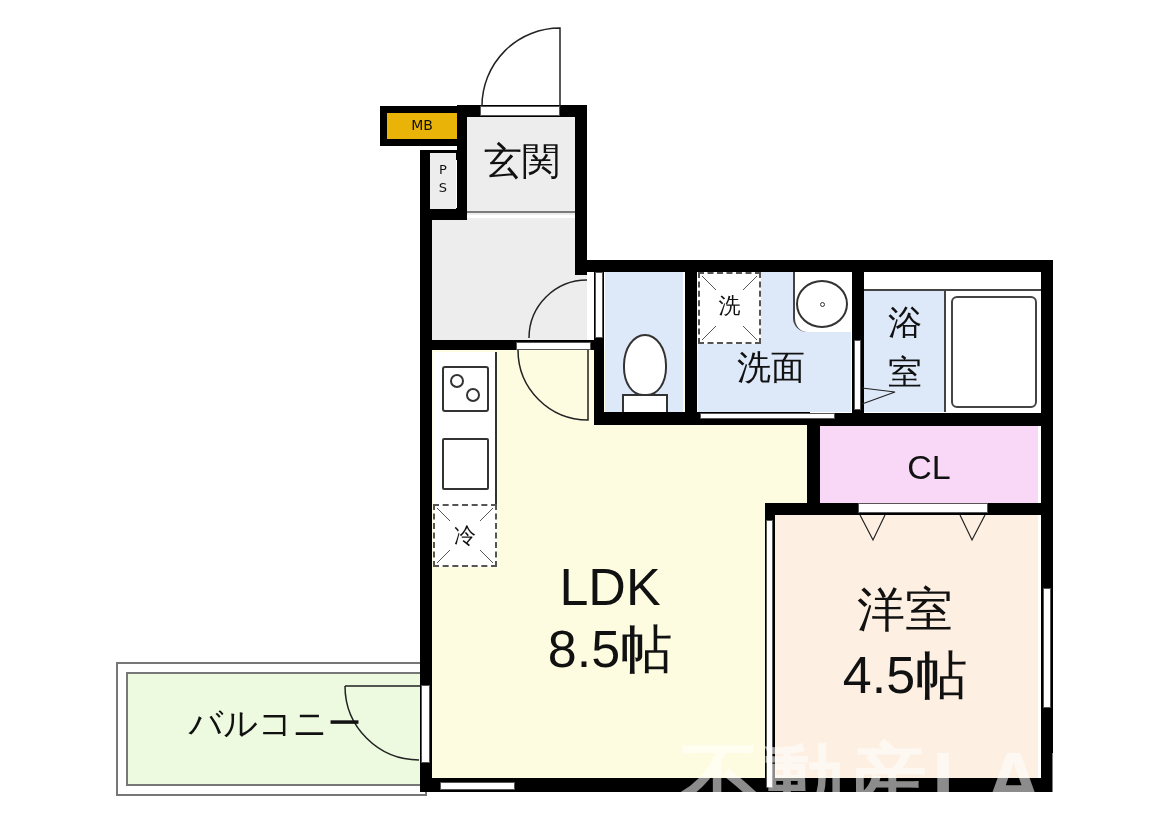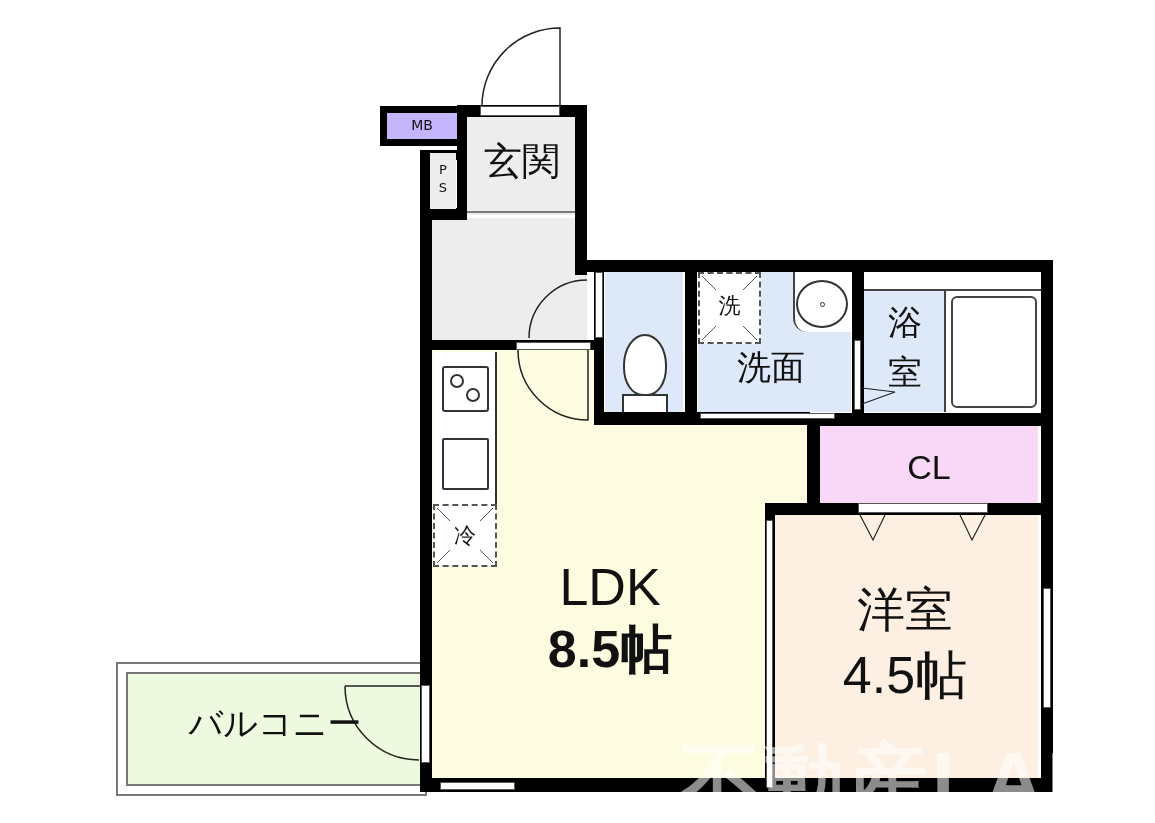--- a/index.html
+++ b/index.html
@@ -71,21 +71,21 @@
 <div class="wall" style="left:852px;top:272px;width:12px;height:150px;"></div>
 <div class="wall" style="left:807px;top:413px;width:246px;height:13px;"></div>
 <div class="wall" style="left:807px;top:413px;width:13px;height:100px;"></div>
 <div class="wall" style="left:765px;top:503px;width:288px;height:12px;"></div>
 <div class="wall" style="left:765px;top:503px;width:10px;height:289px;"></div>
 <div class="wall" style="left:457px;top:105px;width:10px;height:112px;"></div>
 <div class="wall" style="left:420px;top:150px;width:47px;height:10px;"></div>
 <div class="wall" style="left:420px;top:208px;width:47px;height:12px;"></div>
 
 <div class="abs" style="left:380px;top:106px;width:85px;height:40px;background:#000;padding:7px;">
-  <div class="abs" style="left:7px;top:7px;width:70px;height:26px;background:#c4b5fd;">
+  <div class="abs" style="left:7px;top:7px;width:70px;height:26px;background:#eab308;">
     <span class="label" style="left:0;right:0;top:5px;font-size:14px;">MB</span>
   </div>
 </div>
 
 <div class="abs" style="left:430px;top:153px;width:26px;height:56px;background:#ededed;">
   <span class="label" style="left:0;right:0;top:10px;font-size:13px;">P</span>
   <span class="label" style="left:0;right:0;top:28px;font-size:13px;">S</span>
 </div>
 
 <div class="abs" style="left:480px;top:106px;width:80px;height:10px;background:#fff;border:1px solid #555;"></div>
@@ -117,18 +117,18 @@
   <line x1="493" y1="563" x2="480" y2="550" stroke="#555" stroke-width="1"></line>
   <line x1="467" y1="212" x2="575" y2="212" stroke="#555" stroke-width="1.5"></line>
 </svg>
 
 <span class="label" style="left:468px;top:142px;width:108px;font-size:38px;">玄関</span>
 <span class="label" style="left:712px;top:350px;width:118px;font-size:34px;">洗面</span>
 <span class="label" style="left:870px;top:305px;width:70px;font-size:34px;">浴</span>
 <span class="label" style="left:870px;top:355px;width:70px;font-size:34px;">室</span>
 <span class="label" style="left:820px;top:450px;width:218px;font-size:34px;font-family:'Liberation Sans',sans-serif;">CL</span>
 <span class="label" style="left:500px;top:560px;width:220px;font-size:52px;font-family:'Liberation Sans',sans-serif;">LDK</span>
-<span class="label" style="left:500px;top:622px;width:220px;font-size:52px;font-family:'Liberation Sans',sans-serif;font-weight:bold;">8.5帖</span>
+<span class="label" style="left:500px;top:622px;width:220px;font-size:52px;font-family:'Liberation Sans',sans-serif;">8.5帖</span>
 <span class="label" style="left:790px;top:584px;width:230px;font-size:48px;">洋室</span>
 <span class="label" style="left:790px;top:648px;width:230px;font-size:52px;font-family:'Liberation Sans',sans-serif;">4.5帖</span>
 <span class="label" style="left:160px;top:706px;width:230px;font-size:34px;">バルコニー</span>
 
 <div class="watermark">不動産LAF</div>
 
 </body></html>

